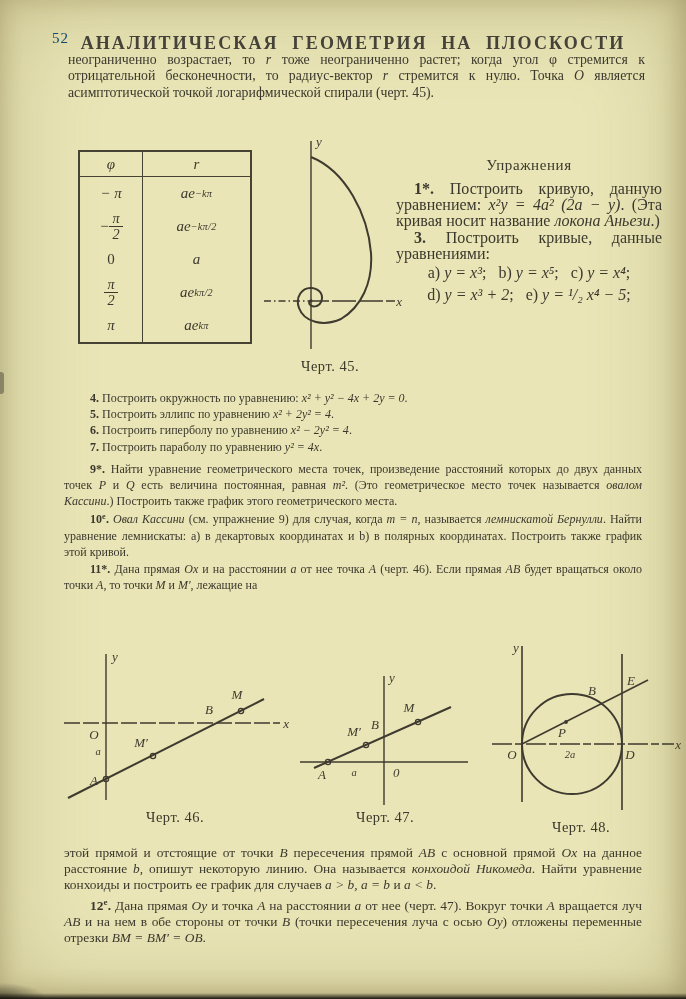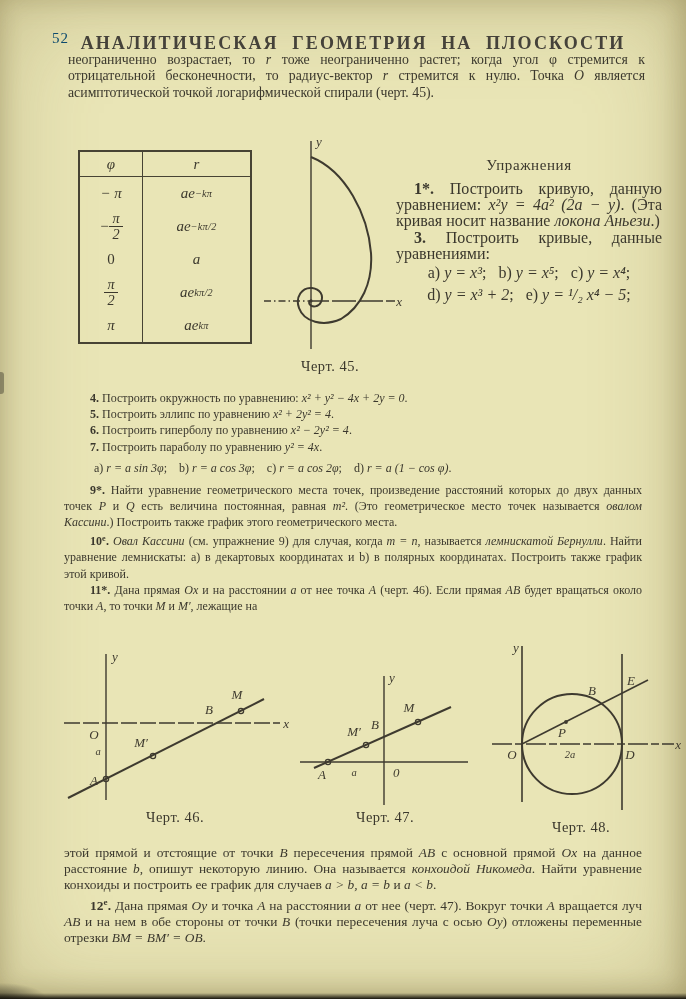--- a/index.html
+++ b/index.html
@@ -174,21 +174,20 @@
         <p><span>d) </span><span class="s-i">y = x³ + 2</span><span>;   e) </span><span class="s-i">y = ¹/₂ x⁴ − 5</span><span>;</span></p>
       </div>
     </div>
   </div>
 
   <div class="exblock">
     <p><span class="s-b">4. </span><span>Построить окружность по уравнению: </span><span class="s-i">x² + y² − 4x + 2y = 0</span><span>.</span></p>
     <p><span class="s-b">5. </span><span>Построить эллипс по уравнению </span><span class="s-i">x² + 2y² = 4</span><span>.</span></p>
     <p><span class="s-b">6. </span><span>Построить гиперболу по уравнению </span><span class="s-i">x² − 2y² = 4</span><span>.</span></p>
     <p><span class="s-b">7. </span><span>Построить параболу по уравнению </span><span class="s-i">y² = 4x</span><span>.</span></p>
-    <p class="polar-line"><span>a) </span><span class="s-i">r = a sin 3φ</span><span>;    b) </span><span class="s-i">r = a cos 3φ</span><span>;    c) </span><span class="s-i">r = a cos 2φ</span><span>;    d) </span><span class="s-i">r = a (1 − cos φ)</span><span>.</span></p>
     <p class="para9"><span class="s-b">9*. </span><span>Найти уравнение геометрического места точек, произведение расстояний которых до двух данных точек </span><span class="s-i">P</span><span> и </span><span class="s-i">Q</span><span> есть величина постоянная, равная </span><span class="s-i">m²</span><span>. (Это геометрическое место точек называется </span><span class="s-i">овалом Кассини</span><span>.) Построить также график этого геометрического места.</span></p>
     <p><span class="s-b">10</span><span class="s-b s-sup">е</span><span class="s-b">. </span><span class="s-i">Овал Кассини</span><span> (см. упражнение 9) для случая, когда </span><span class="s-i">m = n</span><span>, называется </span><span class="s-i">лемнискатой Бернулли</span><span>. Найти уравнение лемнискаты: a) в декартовых координатах и b) в полярных координатах. Построить также график этой кривой.</span></p>
     <p><span class="s-b">11*. </span><span>Дана прямая </span><span class="s-i">Ox</span><span> и на расстоянии </span><span class="s-i">a</span><span> от нее точка </span><span class="s-i">A</span><span> (черт. 46). Если прямая </span><span class="s-i">AB</span><span> будет вращаться около точки </span><span class="s-i">A</span><span>, то точки </span><span class="s-i">M</span><span> и </span><span class="s-i">M′</span><span>, лежащие на</span></p>
   </div>
 
   <figure class="figbox fig46" style="margin:0;">
     <svg width="238" height="158" viewBox="0 0 238 158">
       <line x1="50" y1="4" x2="50" y2="150" stroke-width="1.4"></line>
       <line x1="8" y1="73" x2="224" y2="73" stroke-width="1.4" stroke-dasharray="16 3"></line>
       <line x1="12" y1="148" x2="208" y2="49" stroke-width="2"></line>

